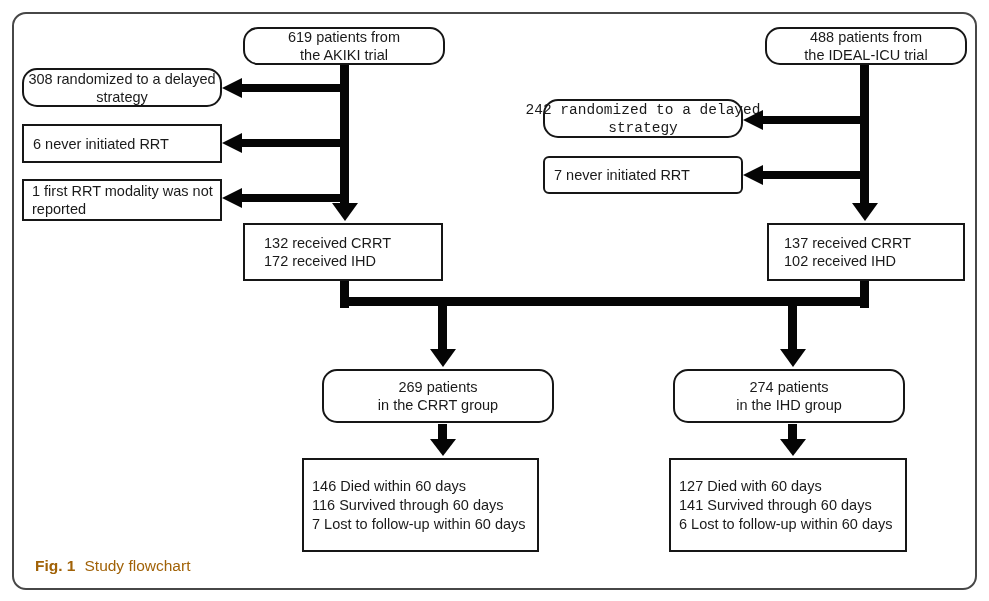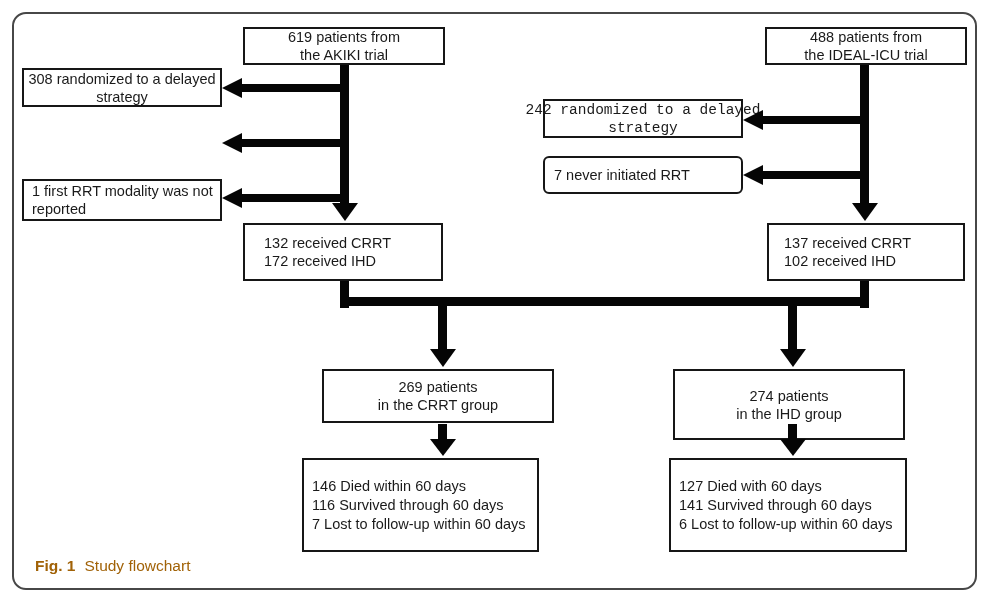--- a/index.html
+++ b/index.html
@@ -1,21 +1,21 @@
 <!DOCTYPE html>
 <html><head>
 <meta charset="utf-8">
 <style>
   html,body{margin:0;padding:0;background:#ffffff;}
   body{width:989px;height:601px;position:relative;font-family:"Liberation Sans","DejaVu Sans",sans-serif;color:#1a1a1a;}
   .figure{position:absolute;left:0;top:0;width:989px;height:601px;background:#fff;}
   .figure-border{position:absolute;left:12px;top:12px;width:961px;height:574px;border:2px solid #474747;border-radius:14px;background:transparent;}
   .box{position:absolute;box-sizing:border-box;border:2px solid #161616;background:#fff;font-size:14.5px;line-height:18px;display:flex;flex-direction:column;}
   .box .ln{white-space:nowrap;}
-  .center{align-items:center;text-align:right;justify-content:center;}
+  .center{align-items:center;text-align:right;justify-content:center;border-radius:15px;}
   .leftal{align-items:flex-start;text-align:left;justify-content:center;}
   .wide-lines .ln{line-height:19px;}
   .bar{position:absolute;background:#050505;}
   .arrow-down{position:absolute;width:0;height:0;border-left:13px solid transparent;border-right:13px solid transparent;border-top:18px solid #050505;}
   .arrow-down.small{border-left-width:13px;border-right-width:13px;border-top-width:17px;}
   .arrow-left{position:absolute;width:0;height:0;border-top:10px solid transparent;border-bottom:10px solid transparent;border-right:20px solid #050505;}
   .caption{position:absolute;left:35px;top:557px;font-size:15.5px;color:#a16207;}
   .caption b{font-weight:bold;margin-right:9px;}
 </style>
 </head>
@@ -31,20 +31,23 @@
   </div>
   <div class="box center" style="left:765px;top:27px;width:202px;height:38px;">
     <div class="ln">488 patients from</div>
     <div class="ln">the IDEAL-ICU trial</div>
   </div>
 
   <div class="box center" style="left:22px;top:68px;width:200px;height:39px;">
     <div class="ln">308 randomized to a delayed</div>
     <div class="ln">strategy</div>
   </div>
+  <div class="box leftal" style="left:22px;top:124px;width:200px;height:39px;padding-left:9px;">
+    <div class="ln">6 never initiated RRT</div>
+  </div>
   <div class="box leftal" style="left:22px;top:179px;width:200px;height:42px;padding-left:8px;">
     <div class="ln">1 first RRT modality was not</div>
     <div class="ln">reported</div>
   </div>
 
   <div class="box center" style="left:543px;top:99px;width:200px;height:39px;font-family:Liberation Mono, monospace;">
     <div class="ln">242 randomized to a delayed</div>
     <div class="ln">strategy</div>
   </div>
   <div class="box leftal" style="left:543px;top:156px;width:200px;height:38px;padding-left:9px;border-radius:6px;">
@@ -57,21 +60,21 @@
   </div>
   <div class="box leftal" style="left:767px;top:223px;width:198px;height:58px;padding-left:15px;">
     <div class="ln">137 received CRRT</div>
     <div class="ln">102 received IHD</div>
   </div>
 
   <div class="box center" style="left:322px;top:369px;width:232px;height:54px;">
     <div class="ln">269 patients</div>
     <div class="ln">in the CRRT group</div>
   </div>
-  <div class="box center" style="left:673px;top:369px;width:232px;height:71px;">
+  <div class="box center" style="left:673px;top:369px;width:232px;height:54px;">
     <div class="ln">274 patients</div>
     <div class="ln">in the IHD group</div>
   </div>
 
   <div class="box leftal wide-lines" style="left:302px;top:458px;width:237px;height:94px;padding-left:8px;">
     <div class="ln">146 Died within 60 days</div>
     <div class="ln">116 Survived through 60 days</div>
     <div class="ln">7 Lost to follow-up within 60 days</div>
   </div>
   <div class="box leftal wide-lines" style="left:669px;top:458px;width:238px;height:94px;padding-left:8px;">

